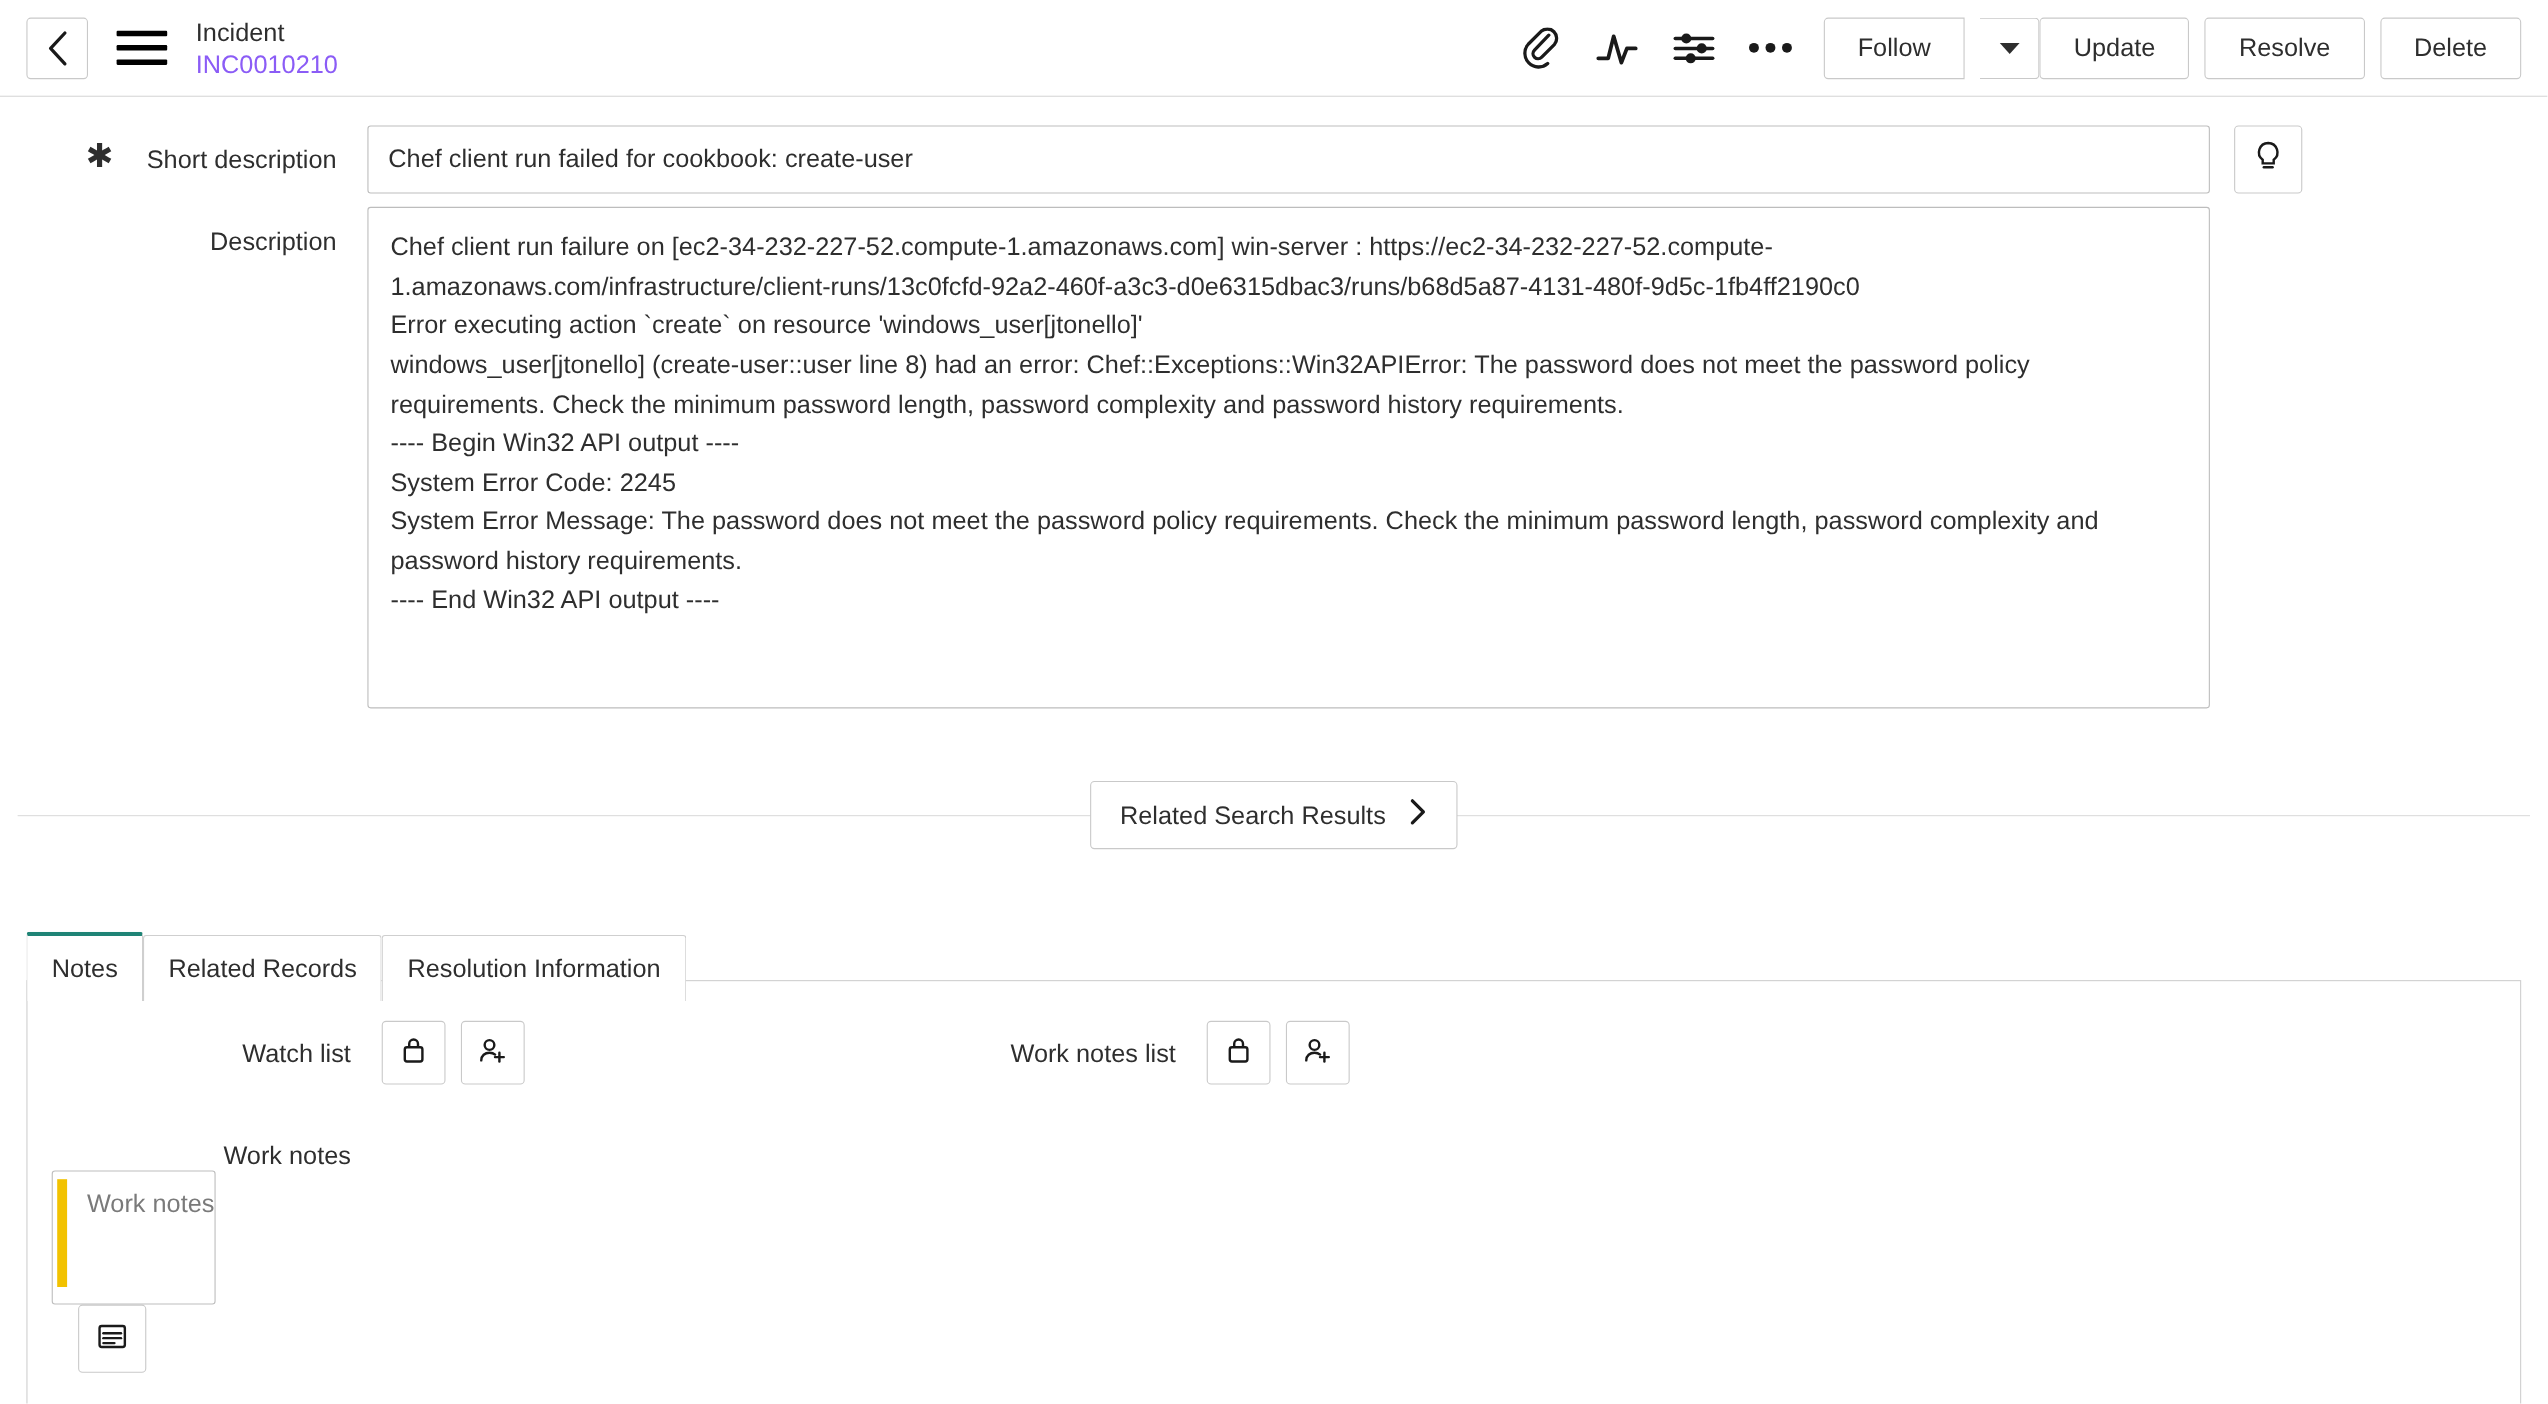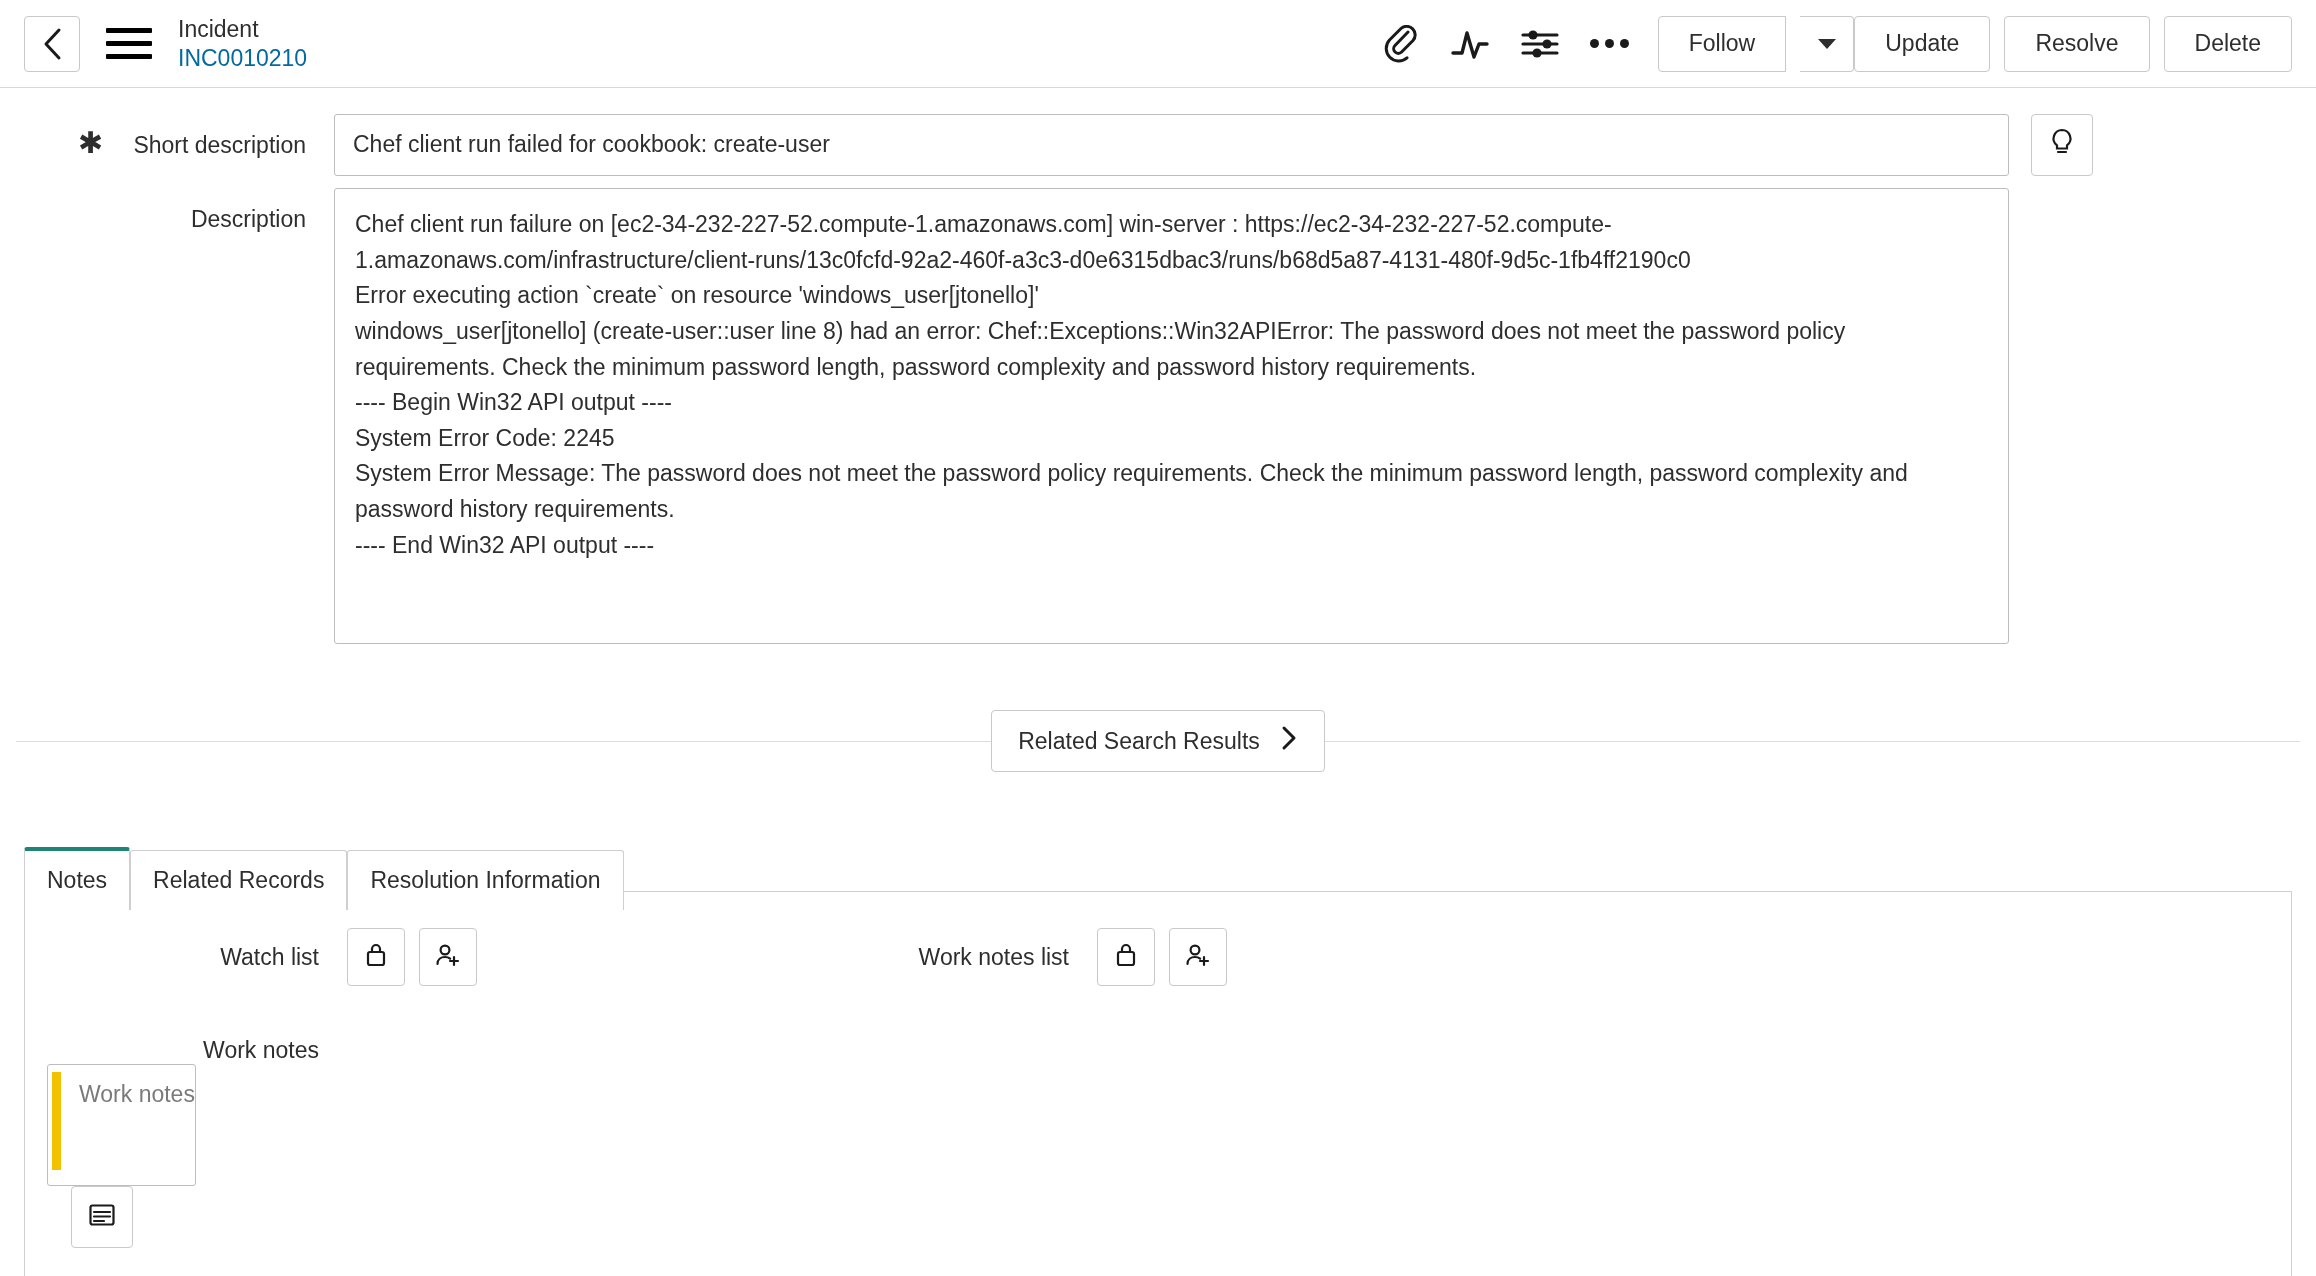--- a/index.html
+++ b/index.html
@@ -35,21 +35,21 @@
   .hamburger {
     margin-left: 26px;
     width: 46px; height: 40px;
     display: flex; flex-direction: column; justify-content: center; gap: 8px;
     cursor: pointer;
     flex: none;
   }
   .hamburger span { display: block; height: 5px; background: #000; border-radius: 1px; }
   .title-block { margin-left: 26px; line-height: 1.25; flex: none; }
   .title-type { font-size: 23px; color: #2e2e2e; }
-  .title-num { font-size: 23px; color: #0369a1; }
+  .title-num { font-size: 23px; color: #8b5cf6; }
   .header-spacer { flex: 1 1 auto; }
 
   .hdr-icons { display: flex; align-items: center; gap: 26px; margin-right: 26px; }
   .hdr-icon { width: 44px; height: 44px; display: flex; align-items: center; justify-content: center; cursor: pointer; }
 
   .btn {
     height: 56px;
     border: 1px solid #c9c9c9;
     background: #fff;
     border-radius: 4px;

